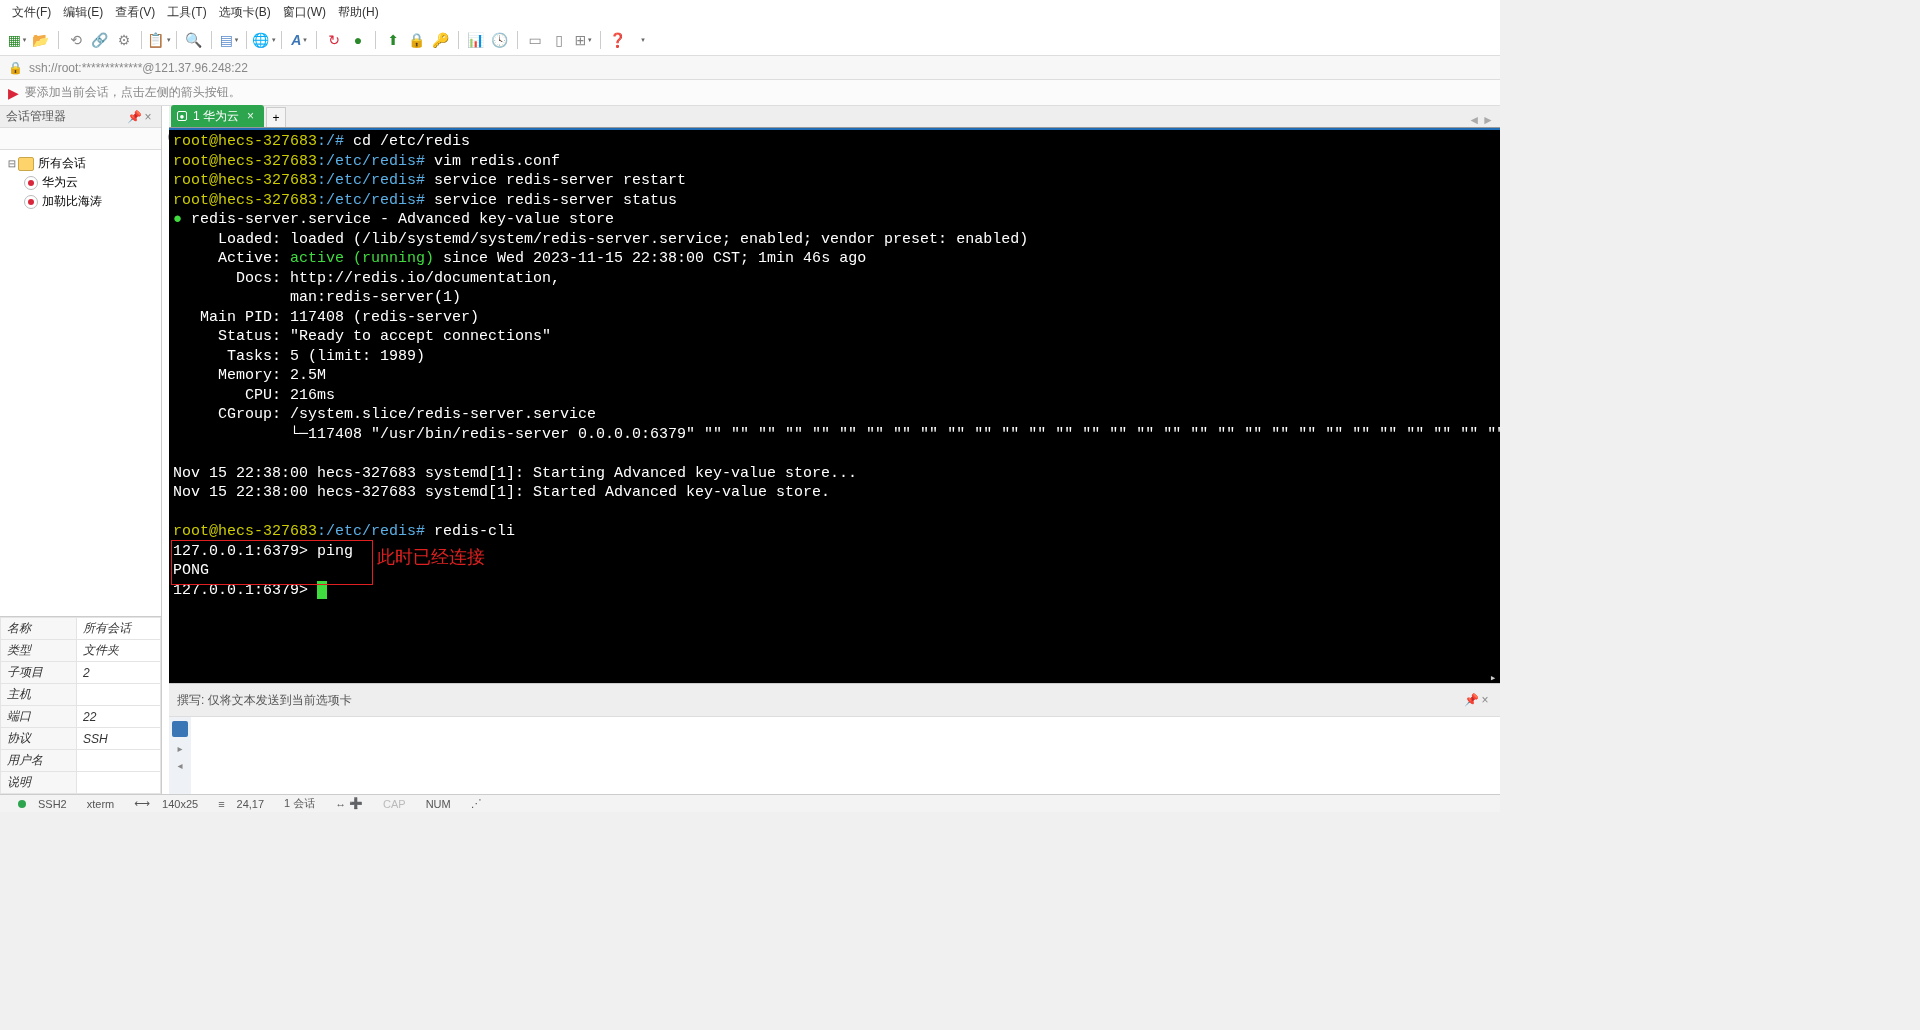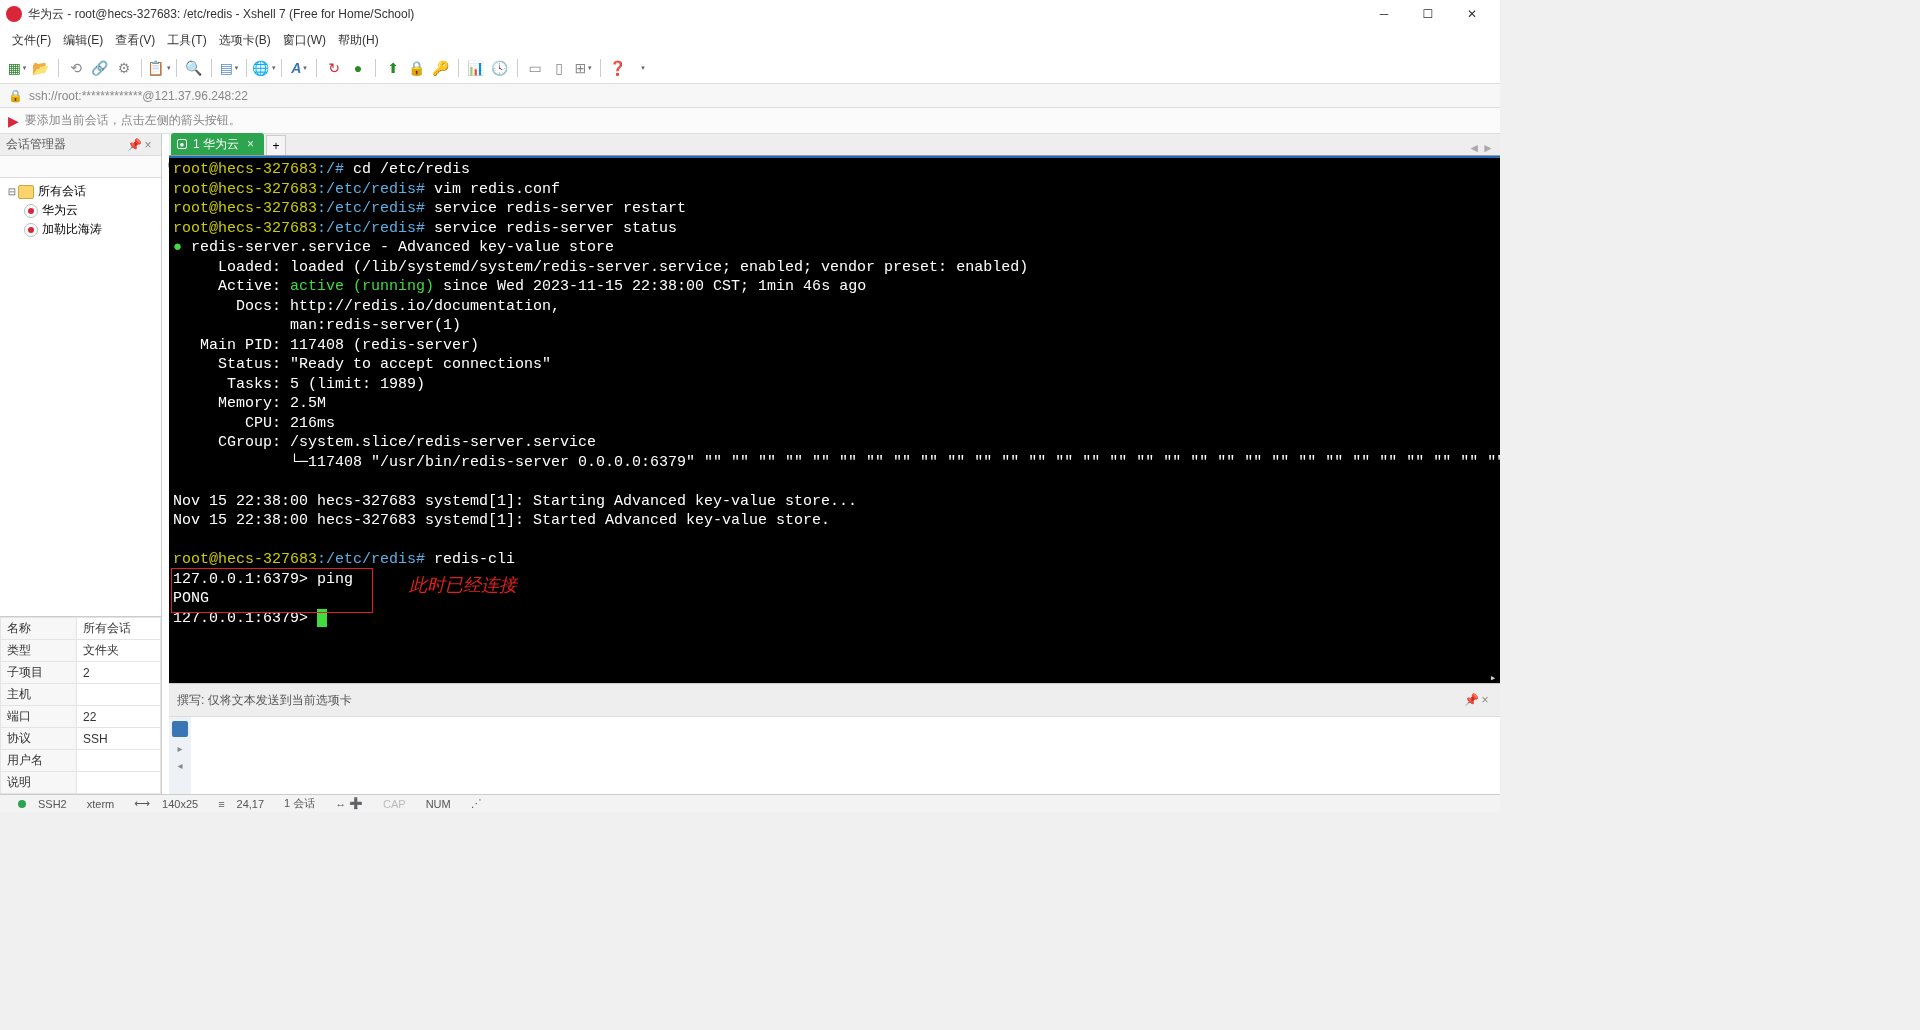--- a/index.html
+++ b/index.html
@@ -45,21 +45,21 @@
 .lp-tree { flex: 1; padding: 4px 2px; overflow: auto; background: #fff; }
 .tnode { display: flex; align-items: center; padding: 1px 0 1px 4px; cursor: pointer; white-space: nowrap; }
 .tnode .tw { width: 12px; text-align: center; color: #666; font-size: 10px; }
 .tnode .fi { width: 16px; height: 14px; background: #ffd36b; border: 1px solid #caa84a; border-radius: 2px; margin-right: 4px; }
 .tnode .si { width: 14px; height: 14px; border-radius: 50%; background: #fff; border: 1px solid #bbb; margin-right: 4px; position: relative; }
 .tnode .si::after { content: ""; position: absolute; width: 6px; height: 6px; background: #d9263a; border-radius: 50%; top: 3px; left: 3px; }
 .tnode.child { padding-left: 22px; }
 
 
 .lp-props { border-top: 1px solid #ccc; background: #fff; }
-.lp-props table { width: 100%; border-collapse: collapse; }
+.lp-props table { width: 100%; border-collapse: collapse; font-style: italic; }
 .lp-props td { border: 1px solid #e4e4e4; padding: 2px 6px; font-size: 12px; color: #333; }
 .lp-props td:first-child { width: 76px; background: #f7f7f7; }
 
 
 .rightarea { flex: 1; display: flex; flex-direction: column; min-width: 0; }
 
 
 .tabs { height: 22px; display: flex; align-items: flex-end; background: #eee; border-bottom: 1px solid #999; padding-left: 2px; }
 .tab { height: 22px; display: flex; align-items: center; padding: 0 10px 0 6px; background: #2da44e; color: #fff; border-radius: 3px 3px 0 0; margin-right: 2px; cursor: pointer; position: relative; }
 .tab .dot { width: 10px; height: 10px; border: 1px solid #fff; border-radius: 2px; margin-right: 6px; display: flex; align-items: center; justify-content: center; font-size: 8px; }
@@ -98,27 +98,20 @@
 .statusbar .cap { color: #bbb; }
 
 
 .ico { font-size: 14px; }
 </style>
 </head>
 <body>
 
 <div class="window">
 
-  <div class="titlebar">
-    <div class="icon-app"></div>
-    <div class="title">华为云 - root@hecs-327683: /etc/redis - Xshell 7 (Free for Home/School)</div>
-    <div class="win-btn">─</div>
-    <div class="win-btn">☐</div>
-    <div class="win-btn">✕</div>
-  </div>
 
   <div class="menubar">
     <div class="mitem">文件(F)</div>
     <div class="mitem">编辑(E)</div>
     <div class="mitem">查看(V)</div>
     <div class="mitem">工具(T)</div>
     <div class="mitem">选项卡(B)</div>
     <div class="mitem">窗口(W)</div>
     <div class="mitem">帮助(H)</div>
   </div>
@@ -318,21 +311,21 @@
 <span>             └─117408 "/usr/bin/redis-server 0.0.0.0:6379" "" "" "" "" "" "" "" "" "" "" "" "" "" "" "" "" "" "" "" "" "" "" "" "" "" "" "" "" "" "" "" "" "" "" "" "" "" "" "" "" "" "" ""</span>
 
 <span>Nov 15 22:38:00 hecs-327683 systemd[1]: Starting Advanced key-value store...</span>
 <span>Nov 15 22:38:00 hecs-327683 systemd[1]: Started Advanced key-value store.</span>
 
 <span class="y">root@hecs-327683</span><span class="b">:/etc/redis#</span><span> redis-cli</span>
 <span>127.0.0.1:6379&gt;</span><span> ping</span>
 <span>PONG</span>
 <span>127.0.0.1:6379&gt; </span><span class="cursor"></span>
 <div class="rbox" style="left:2px; top:410px; width:202px; height:45px;"></div>
-<div class="rlabel" style="left:240px; top:418px;font-style:italic;">此时已经连接</div>
+<div class="rlabel" style="left:208px; top:418px;">此时已经连接</div>
 <div class="sb-corner">▸</div>
 </div>
 
       <div class="composebar">
         <span class="t">撰写: 仅将文本发送到当前选项卡</span>
         <span class="pb">📌</span>
         <span class="pb">×</span>
       </div>
       <div class="composer">
         <div class="side">

